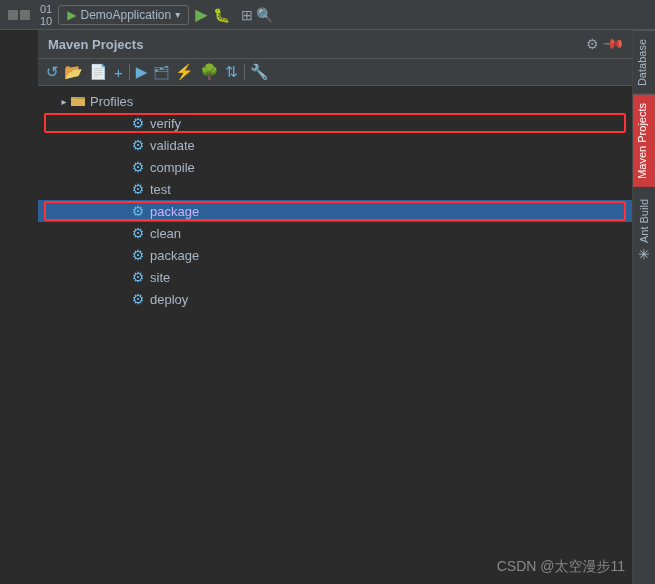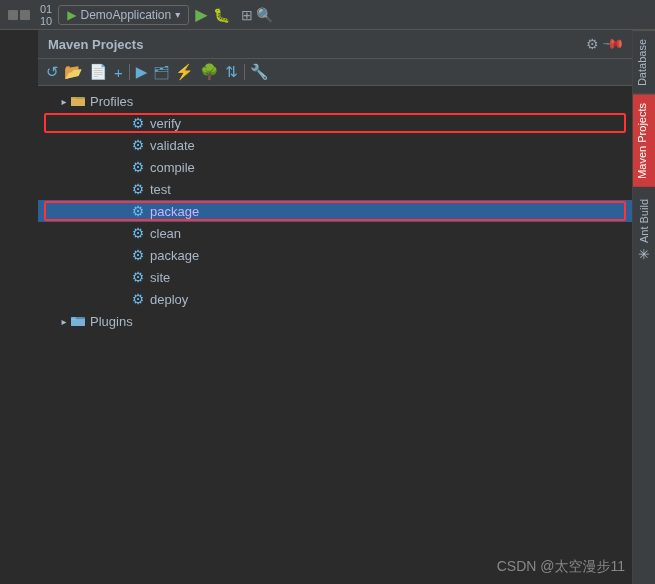--- a/index.html
+++ b/index.html
@@ -366,29 +366,20 @@
         <span class="gear-icon folder-icon">⚙</span>
         <span class="item-label">site</span>
       </div>
 
       <div class="tree-item indent-4">
         <span class="arrow none"></span>
         <span class="gear-icon folder-icon">⚙</span>
         <span class="item-label">deploy</span>
       </div>
 
-      <div class="tree-item indent-1">
-        <span class="arrow closed"></span>
-        <svg class="svg-folder" viewBox="0 0 16 16">
-          <rect x="1" y="4" width="14" height="9" rx="1" fill="#6cb8e6" opacity="0.7"></rect>
-          <rect x="1" y="4" width="5" height="3" rx="1" fill="#6cb8e6" opacity="0.9"></rect>
-          <path d="M1 6h14v7H1z" fill="#8dcaf0" opacity="0.6"></path>
-        </svg>
-        <span class="item-label">Plugins</span>
-      </div>
 
 
     </div>
   </div>
 
   <div class="right-sidebar">
     <div class="database-tab">
       <span>Database</span>
     </div>
     <div class="sidebar-tab active-tab">

